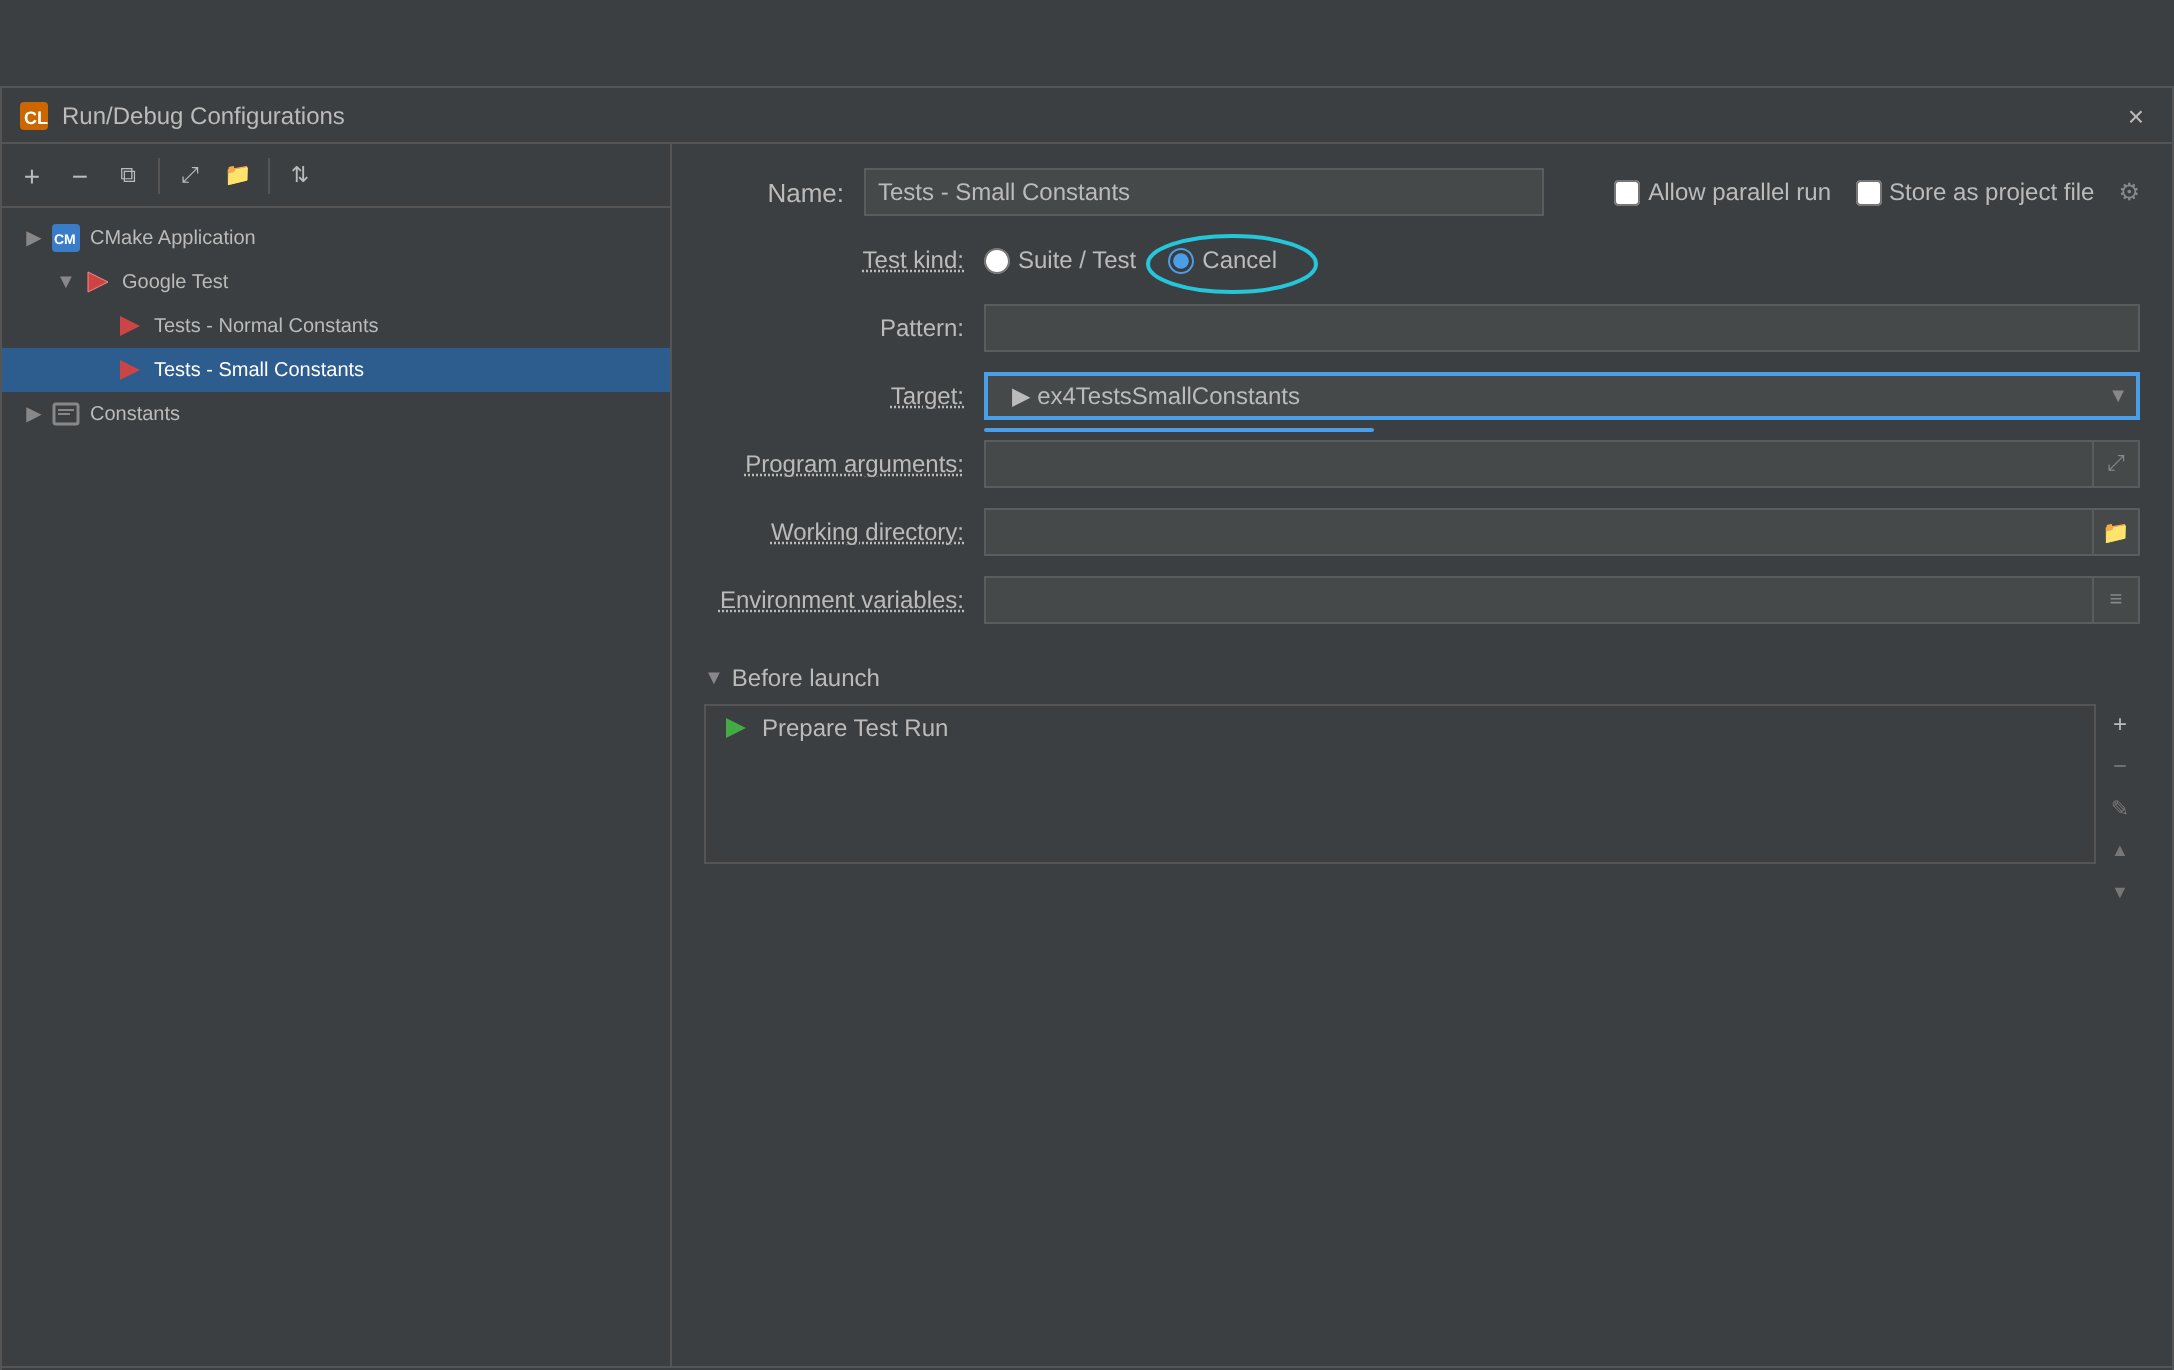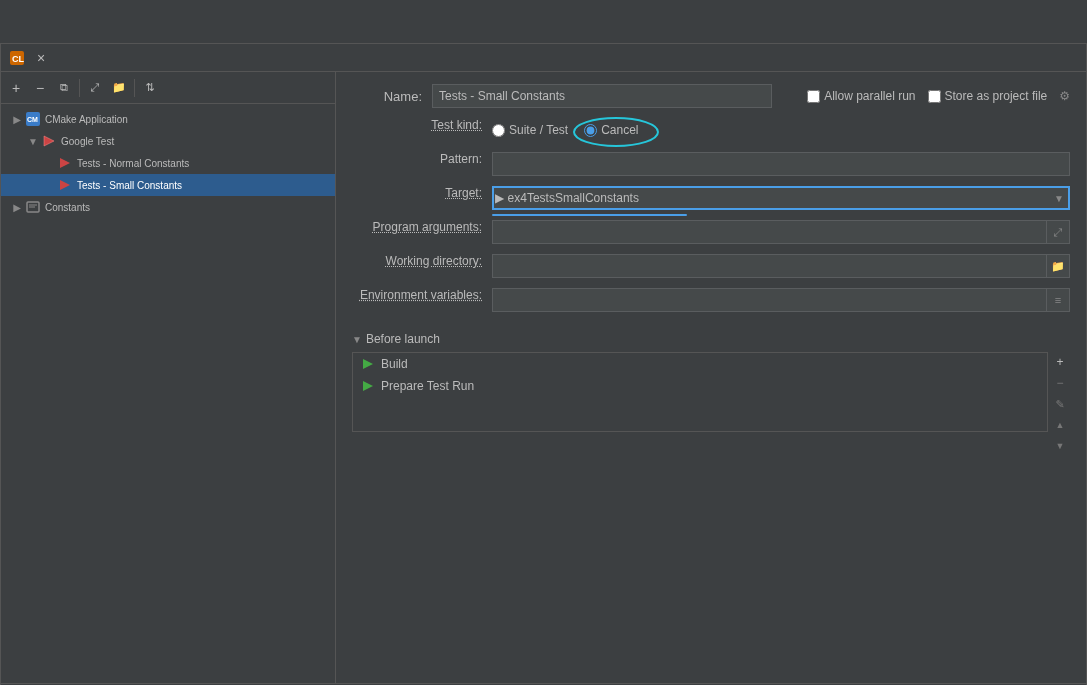--- a/index.html
+++ b/index.html
@@ -155,20 +155,21 @@
     .right-panel {
       flex: 1;
       display: flex;
       flex-direction: column;
       padding: 12px 16px;
       overflow-y: auto;
     }
 
     .form-row {
       display: flex;
+      align-items: center;
       margin-bottom: 10px;
       min-height: 24px;
     }
 
     .form-label {
       width: 140px;
       text-align: right;
       padding-right: 10px;
       color: #bbbbbb;
       font-size: 12px;
@@ -275,21 +276,21 @@
       align-items: center;
     }
 
     .select-wrapper select {
       width: 100%;
       height: 24px;
       background: #45494a;
       border: 2px solid #4a9ee8;
       color: #bbbbbb;
       font-size: 12px;
-      padding: 0 1px;
+      padding: 0 12px;
       outline: none;
       appearance: none;
       cursor: pointer;
     }
 
     .select-arrow {
       position: absolute;
       right: 6px;
       pointer-events: none;
       color: #888;
@@ -466,20 +467,21 @@
 
 <div class="dialog">
 
   <div class="title-bar">
     <div class="title-bar-icon">
       <svg width="14" height="14" viewBox="0 0 14 14">
         <rect width="14" height="14" fill="#cc6600" rx="2"></rect>
         <text x="2" y="11" fill="white" font-size="9" font-weight="bold">CL</text>
       </svg>
     </div>
+    <span class="title-bar-text">Run/Debug Configurations</span>
     <div class="title-bar-close">×</div>
   </div>
 
   <div class="content">
 
     <div class="left-panel">
 
       <div class="toolbar">
         <button class="toolbar-btn" title="Add">+</button>
         <button class="toolbar-btn" title="Remove">−</button>
@@ -630,28 +632,20 @@
       </div>
 
       <div class="before-launch">
         <div class="before-launch-header">
           <span style="font-size:10px; color:#888; cursor:pointer;">▼</span>
           <span>Before launch</span>
         </div>
         <div class="before-launch-list">
           <div class="before-launch-items">
 
-            <div class="launch-item">
-              <span class="launch-item-icon">
-                <svg width="14" height="14" viewBox="0 0 14 14">
-                  <polygon points="2,2 12,7 2,12" fill="#44aa44"></polygon>
-                </svg>
-              </span>
-              <span>Build</span>
-            </div>
 
             <div class="launch-item">
               <span class="launch-item-icon">
                 <svg width="14" height="14" viewBox="0 0 14 14">
                   <polygon points="2,2 8,5 8,9 2,12" fill="#44aa44"></polygon>
                   <polygon points="8,5 12,7 8,9" fill="#44aa44"></polygon>
                 </svg>
               </span>
               <span>Prepare Test Run</span>
             </div>

